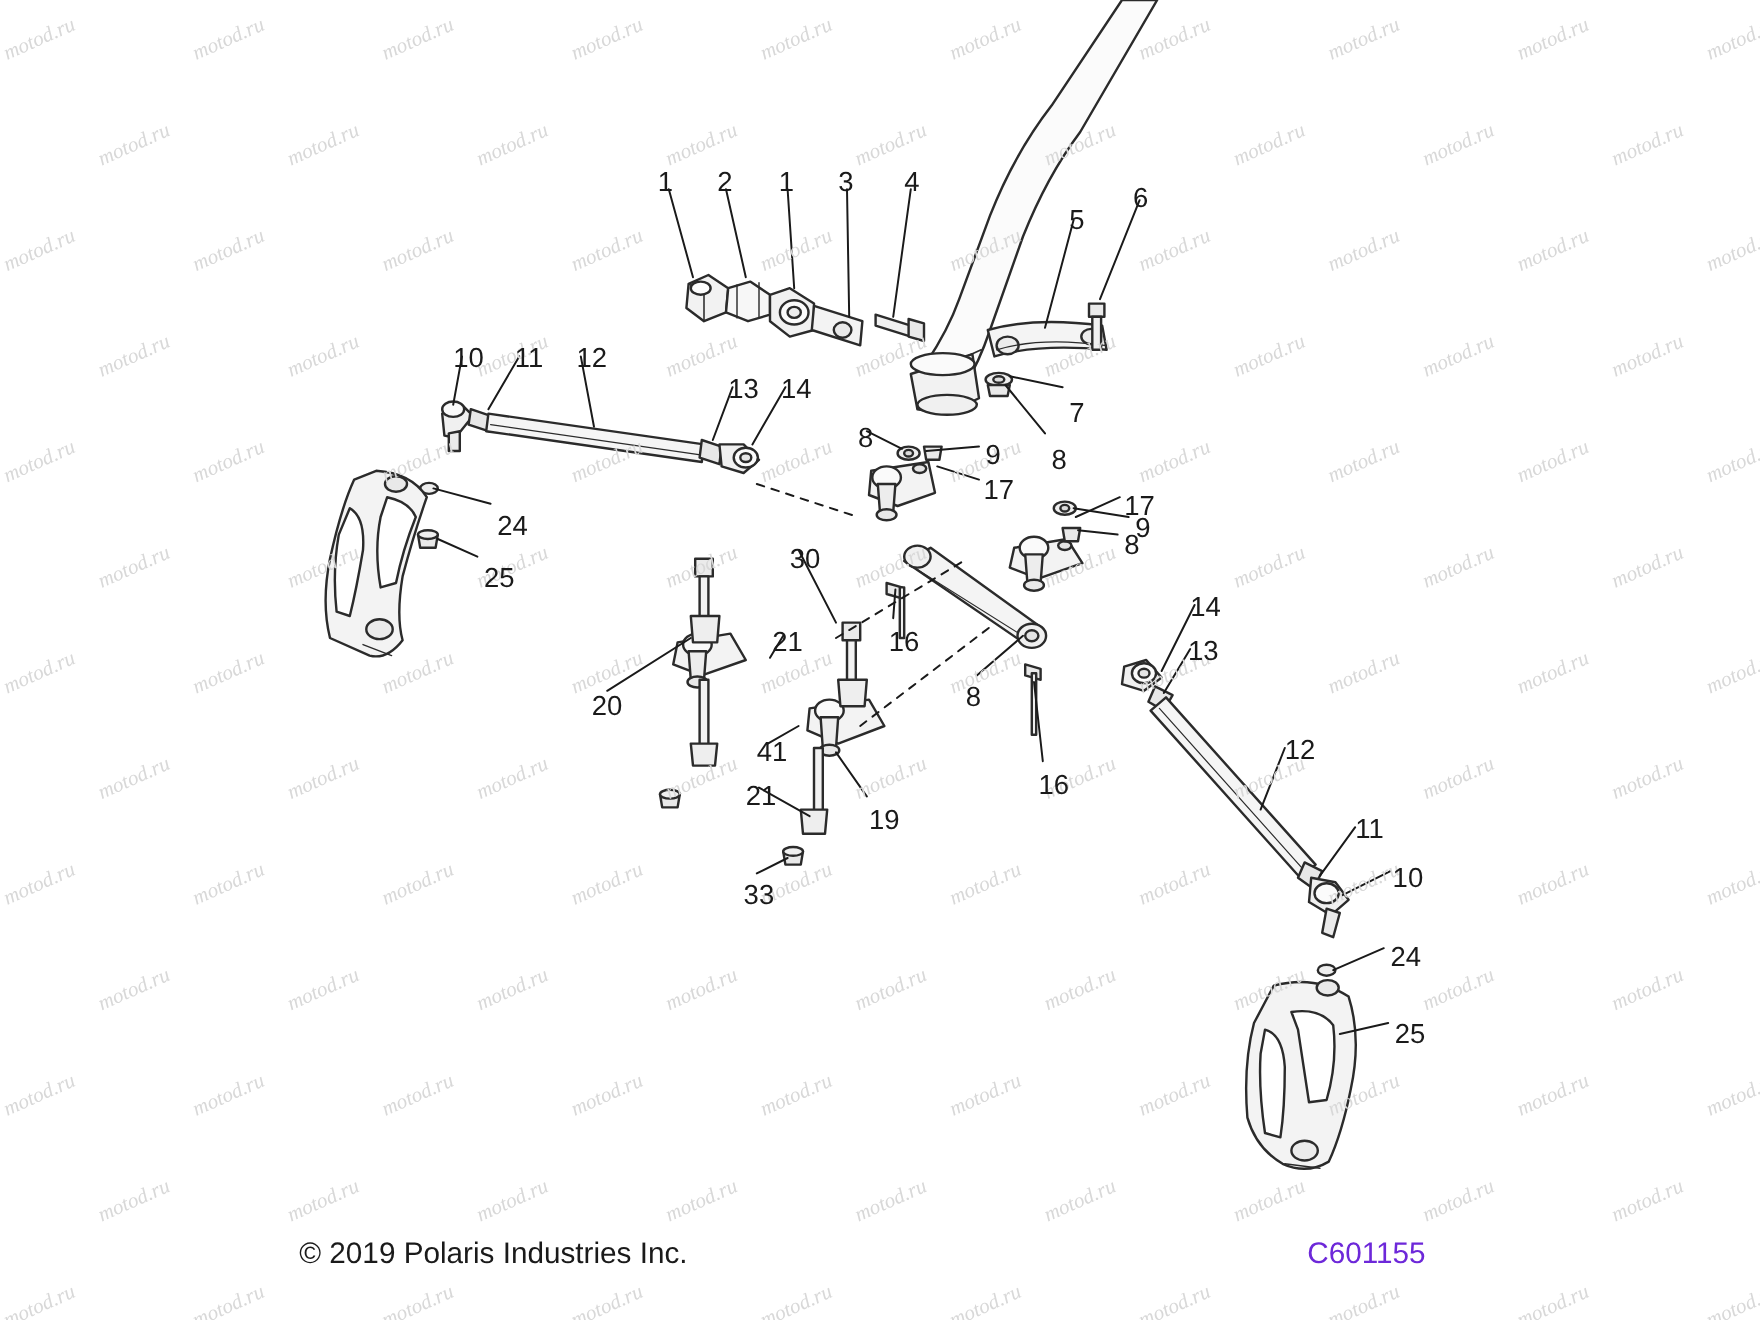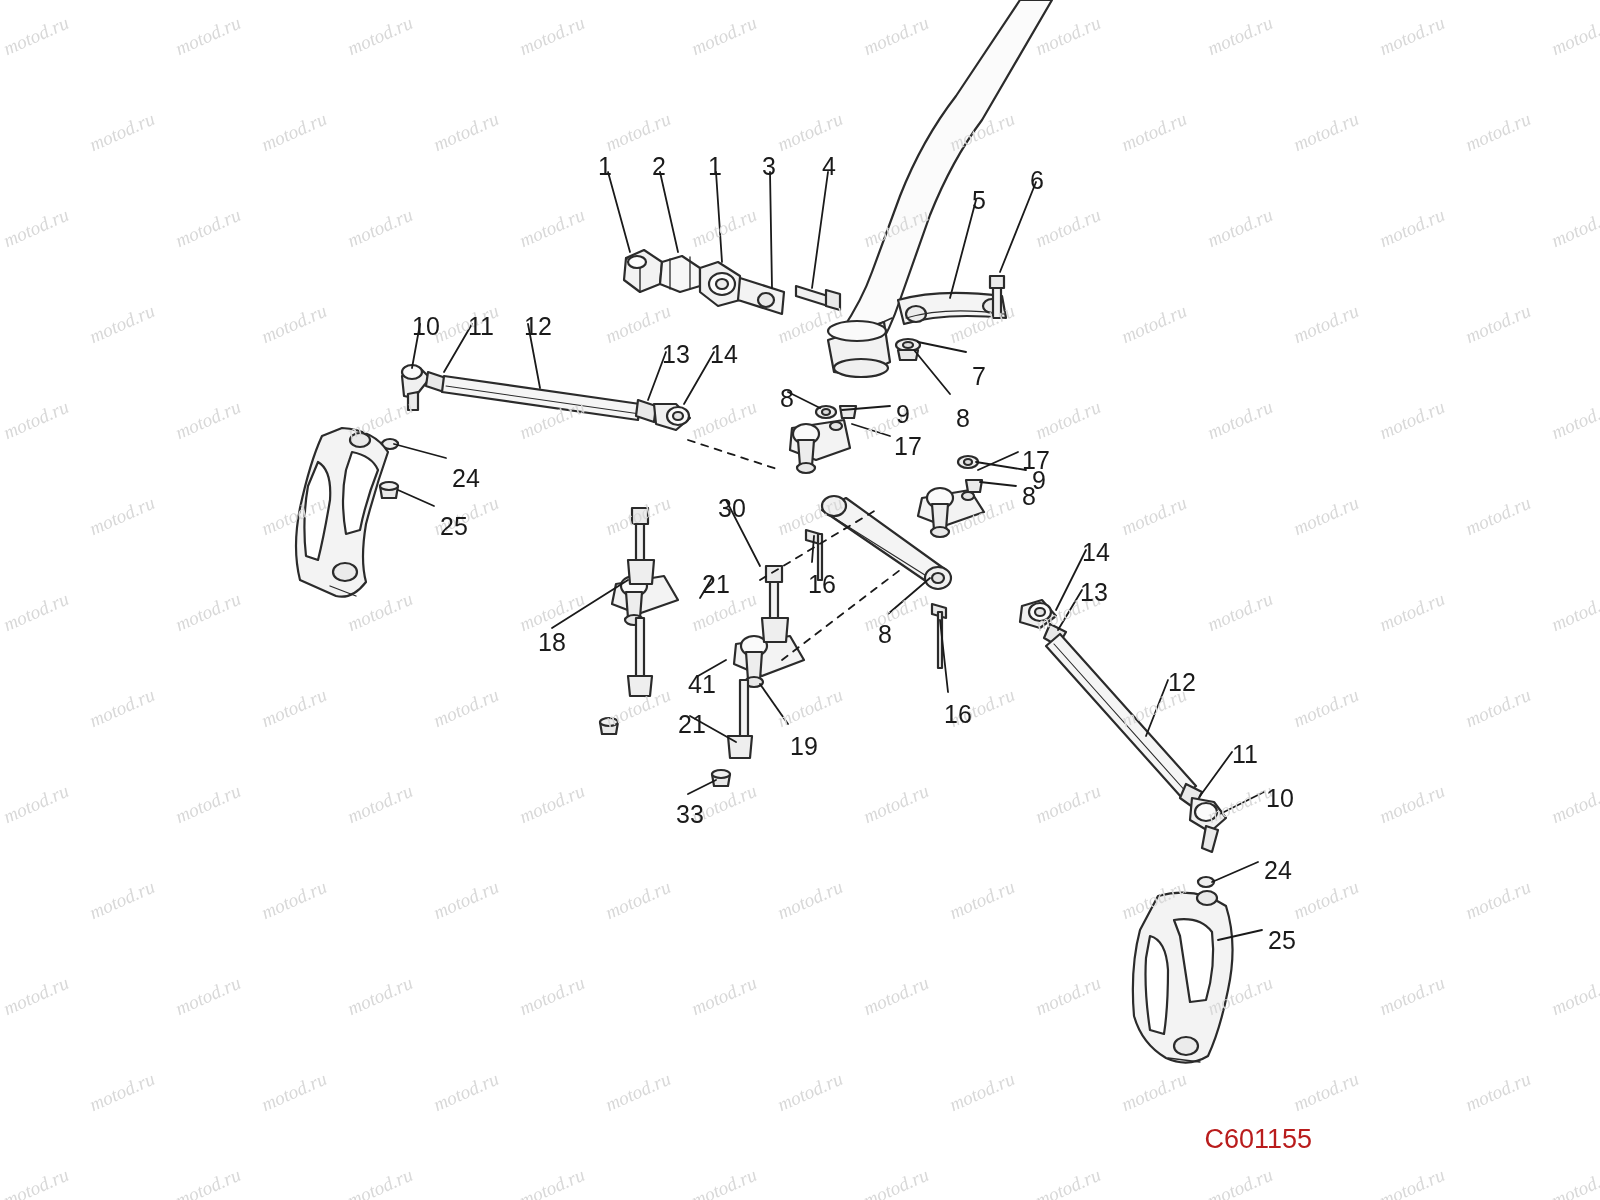--- a/index.html
+++ b/index.html
@@ -59,24 +59,24 @@
   #copyright {
     position: absolute;
     left: 272px;
     top: 0;
     font-size: 27px;
     color: #1a1a1a;
     white-space: nowrap;
   }
   #drawing-number {
     position: absolute;
-    right: 288px;
+    right: 304px;
     top: 0;
     font-size: 27px;
-    color: #b91c1c;
+    color: #6d28d9;
     white-space: nowrap;
   }
 </style>
 </head>
 <body>
 
 <div id="page">
 
   <div id="artwork">
     <svg width="1600" height="1200" viewBox="0 0 1600 1200">
@@ -468,31 +468,32 @@
       <div class="callout" style="left: 524px; top: 312px;">12</div>
       <div class="callout" style="left: 662px; top: 340px;">13</div>
       <div class="callout" style="left: 710px; top: 340px;">14</div>
       <div class="callout" style="left: 452px; top: 464px;">24</div>
       <div class="callout" style="left: 440px; top: 512px;">25</div>
       <div class="callout" style="left: 718px; top: 494px;">30</div>
       <div class="callout" style="left: 702px; top: 570px;">21</div>
       <div class="callout" style="left: 808px; top: 570px;">16</div>
       <div class="callout" style="left: 878px; top: 620px;">8</div>
       <div class="callout" style="left: 944px; top: 700px;">16</div>
-      <div class="callout" style="left: 538px; top: 628px;">18</div>
+      <div class="callout" style="left: 538px; top: 628px;">20</div>
       <div class="callout" style="left: 688px; top: 670px;">41</div>
       <div class="callout" style="left: 678px; top: 710px;">21</div>
       <div class="callout" style="left: 790px; top: 732px;">19</div>
       <div class="callout" style="left: 676px; top: 800px;">33</div>
       <div class="callout" style="left: 1082px; top: 538px;">14</div>
       <div class="callout" style="left: 1080px; top: 578px;">13</div>
       <div class="callout" style="left: 1168px; top: 668px;">12</div>
       <div class="callout" style="left: 1232px; top: 740px;">11</div>
       <div class="callout" style="left: 1266px; top: 784px;">10</div>
       <div class="callout" style="left: 1264px; top: 856px;">24</div>
       <div class="callout" style="left: 1268px; top: 926px;">25</div>
     </div>
 
   <div id="footer">
+    <div id="copyright">© 2019 Polaris Industries Inc.</div>
     <div id="drawing-number">C601155</div>
   </div>
 
 </div>
 
 </body></html>

